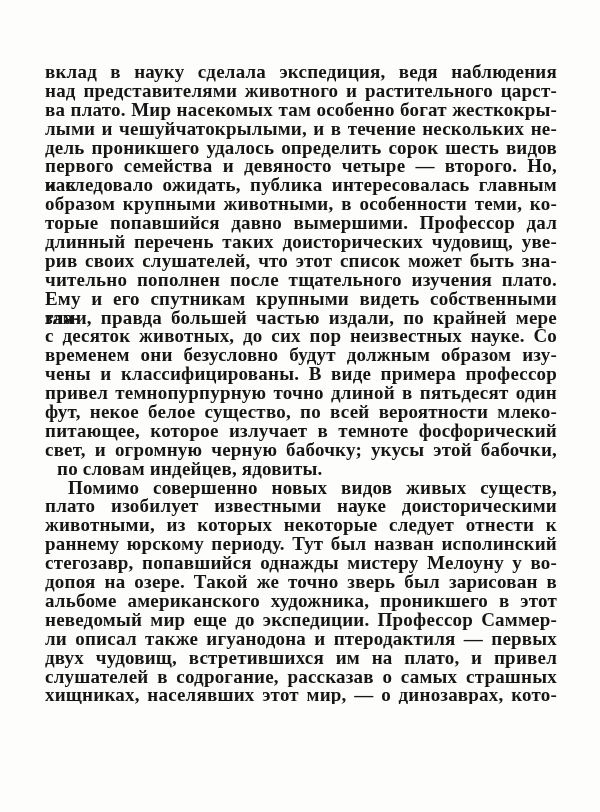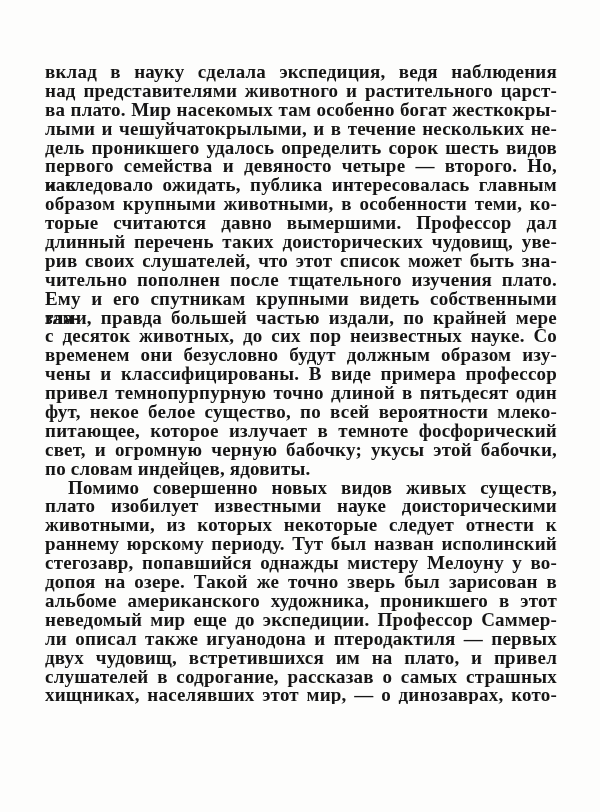--- a/index.html
+++ b/index.html
@@ -34,20 +34,21 @@
     text-align: justify;
     text-align-last: justify;
     white-space: normal;
   }
   .line.indent {
     text-indent: 23px;
   }
   .line.endline {
     text-align: right;
     text-align-last: left;
+    margin-left: 12px;
   }
   .page-number {
     position: absolute;
     left: 45px;
     top: 725px;
     width: 512px;
     text-align: left;
     font-size: 16px;
     font-weight: 700;
     letter-spacing: 1.5px;
@@ -59,21 +60,21 @@
 <div class="page">
   <div class="text-block" id="text-block">
       <div class="line">вклад в науку сделала экспедиция, ведя наблюдения</div>
       <div class="line">над представителями животного и растительного царст-</div>
       <div class="line">ва плато. Мир насекомых там особенно богат жесткокры-</div>
       <div class="line">лыми и чешуйчатокрылыми, и в течение нескольких не-</div>
       <div class="line">дель проникшего удалось определить сорок шесть видов</div>
       <div class="line">первого семейства и девяносто четыре — второго. Но, как</div>
       <div class="line">и следовало ожидать, публика интересовалась главным</div>
       <div class="line">образом крупными животными, в особенности теми, ко-</div>
-      <div class="line">торые считаются давно вымершими. Профессор дал</div>
+      <div class="line">торые попавшийся давно вымершими. Профессор дал</div>
       <div class="line">длинный перечень таких доисторических чудовищ, уве-</div>
       <div class="line">рив своих слушателей, что этот список может быть зна-</div>
       <div class="line">чительно пополнен после тщательного изучения плато.</div>
       <div class="line">Ему и его спутникам крупными видеть собственными гла-</div>
       <div class="line">зами, правда большей частью издали, по крайней мере</div>
       <div class="line">с десяток животных, до сих пор неизвестных науке. Со</div>
       <div class="line">временем они безусловно будут должным образом изу-</div>
       <div class="line">чены и классифицированы. В виде примера профессор</div>
       <div class="line">привел темнопурпурную точно длиной в пятьдесят один</div>
       <div class="line">фут, некое белое существо, по всей вероятности млеко-</div>

